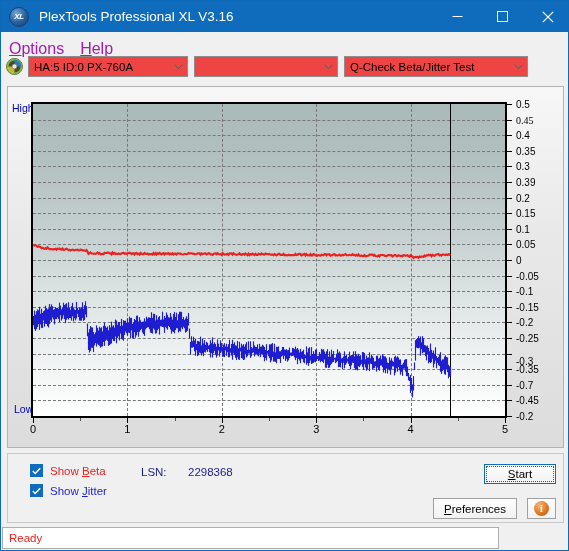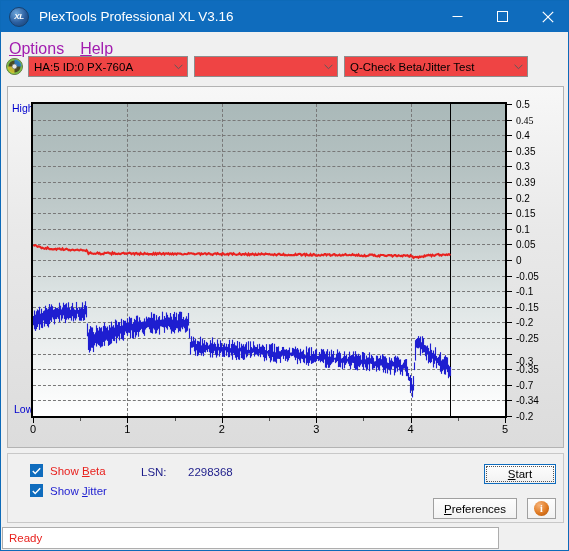--- a/index.html
+++ b/index.html
@@ -897,21 +897,21 @@
         <div class="ytick-lbl" style="top: 235.4px;">-0.2</div>
         <div class="ytick-mark" style="top: 235.4px;"></div>
         <div class="ytick-lbl" style="top: 251px;">-0.25</div>
         <div class="ytick-mark" style="top: 251px;"></div>
         <div class="ytick-lbl" style="top: 274px;">-0.3</div>
         <div class="ytick-mark" style="top: 266.6px;"></div>
         <div class="ytick-lbl" style="top: 282.2px;">-0.35</div>
         <div class="ytick-mark" style="top: 282.2px;"></div>
         <div class="ytick-lbl" style="top: 297.8px;">-0.7</div>
         <div class="ytick-mark" style="top: 297.8px;"></div>
-        <div class="ytick-lbl" style="top: 313.4px;">-0.34</div>
+        <div class="ytick-lbl" style="top: 313.4px;">-0.45</div>
         <div class="ytick-mark" style="top: 313.4px;"></div>
         <div class="ytick-lbl" style="top: 329px;">-0.2</div>
         <div class="ytick-mark" style="top: 329px;"></div>
       </div>
     <div id="xtick-layer">
         <div class="xtick-lbl" style="left: 25px;">0</div>
         <div class="xtick-mark" style="left: 25px;"></div>
         <div class="xtick-mark minor" style="left: 72.2px;"></div>
         <div class="xtick-lbl" style="left: 119.4px;">1</div>
         <div class="xtick-mark" style="left: 119.4px;"></div>

